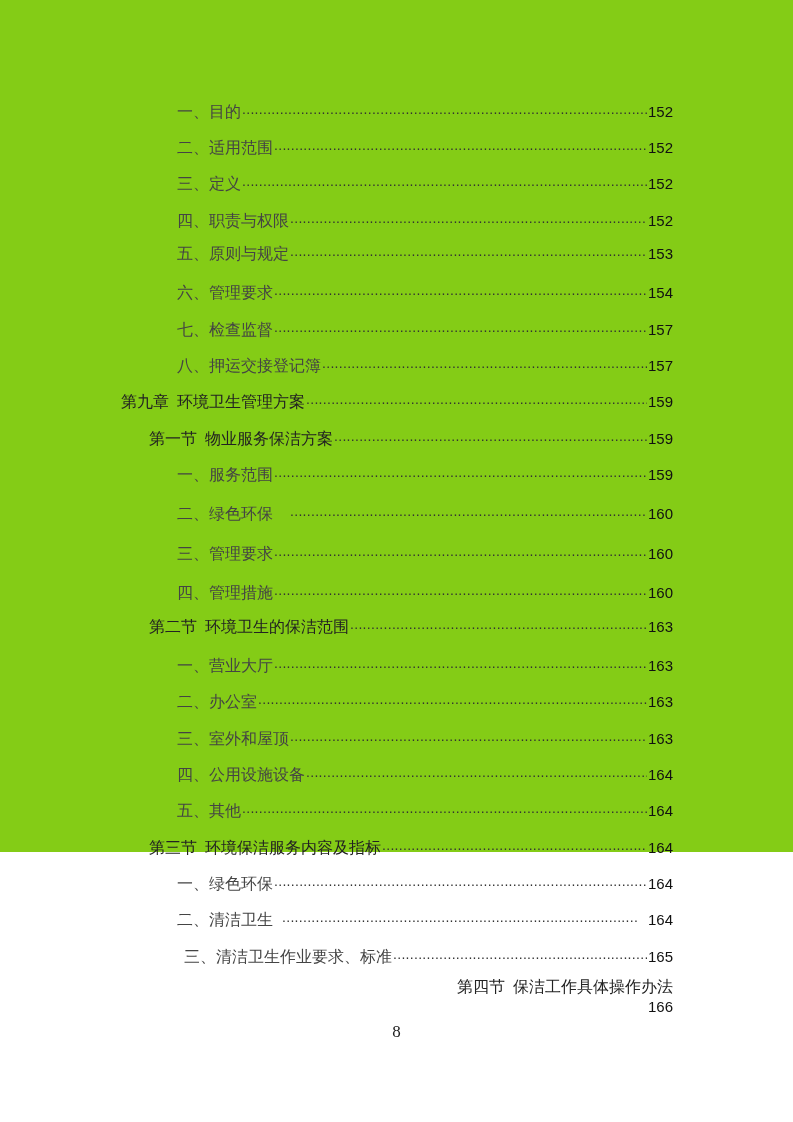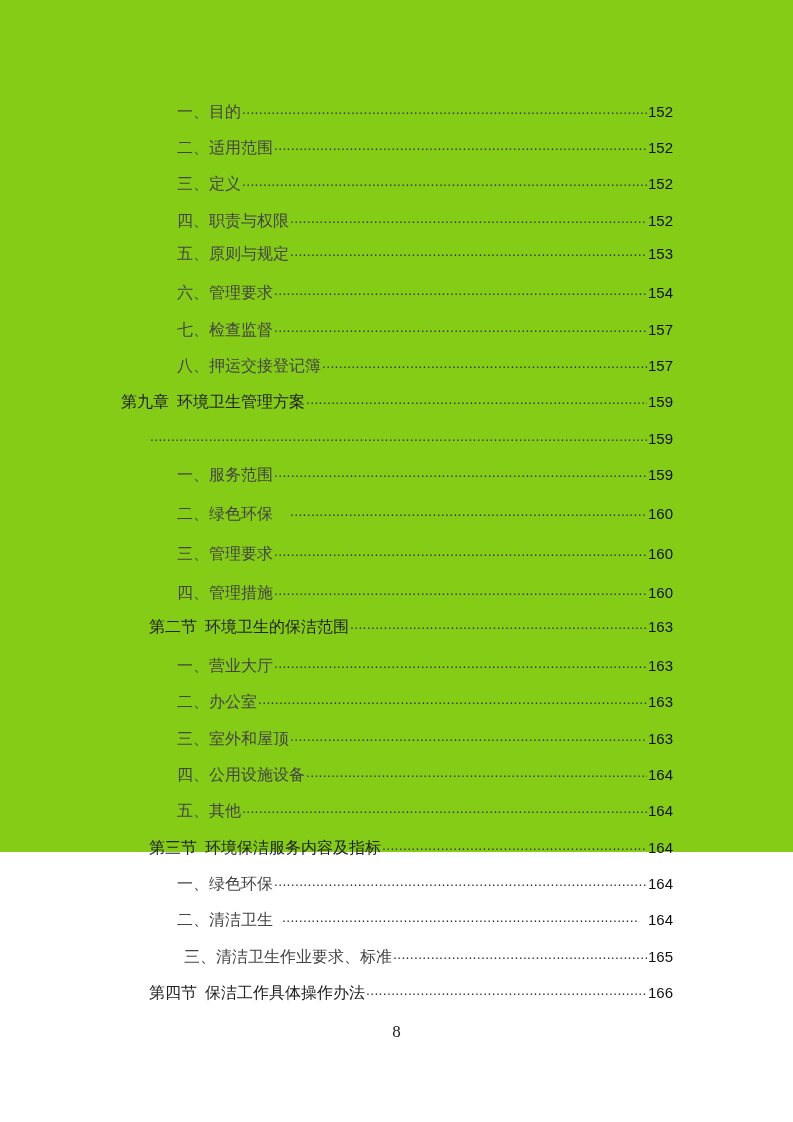--- a/index.html
+++ b/index.html
@@ -62,20 +62,21 @@
         <span class="label">八、押运交接登记簿</span>
         <span class="dots"></span>
         <span class="page-num">157</span>
       </div>
       <div class="toc-row lvl1" style="top: 386px; left: 121px; right: 120px;">
         <span class="label">第九章  环境卫生管理方案</span>
         <span class="dots"></span>
         <span class="page-num">159</span>
       </div>
       <div class="toc-row lvl2" style="top: 423px; left: 149px; right: 120px;">
+        <span class="label">第一节  物业服务保洁方案</span>
         <span class="dots"></span>
         <span class="page-num">159</span>
       </div>
       <div class="toc-row lvl3" style="top: 459px; left: 177px; right: 120px;">
         <span class="label">一、服务范围</span>
         <span class="dots"></span>
         <span class="page-num">159</span>
       </div>
       <div class="toc-row lvl3" style="top: 498px; left: 177px; right: 120px;">
         <span class="label">二、绿色环保    </span>
@@ -135,20 +136,20 @@
       <div class="toc-row lvl3" style="top: 904px; left: 177px; right: 120px; gap: 8px;">
         <span class="label">二、清洁卫生</span>
         <span class="dots"></span>
         <span class="page-num">164</span>
       </div>
       <div class="toc-row lvl3" style="top: 941px; left: 177px; right: 120px; margin-left: 7px;">
         <span class="label">三、清洁卫生作业要求、标准</span>
         <span class="dots"></span>
         <span class="page-num">165</span>
       </div>
-      <div class="toc-row lvl2" style="top: 977px; left: 149px; right: 120px;">
+      <div class="toc-row lvl2" style="top: 977px; left: 149px; right: 120px; flex-direction: column;">
         <span class="label">第四节  保洁工作具体操作办法</span>
         <span class="dots"></span>
         <span class="page-num">166</span>
       </div>
     </div>
   <div class="footer">8</div>
 </div>
 
 </body></html>

